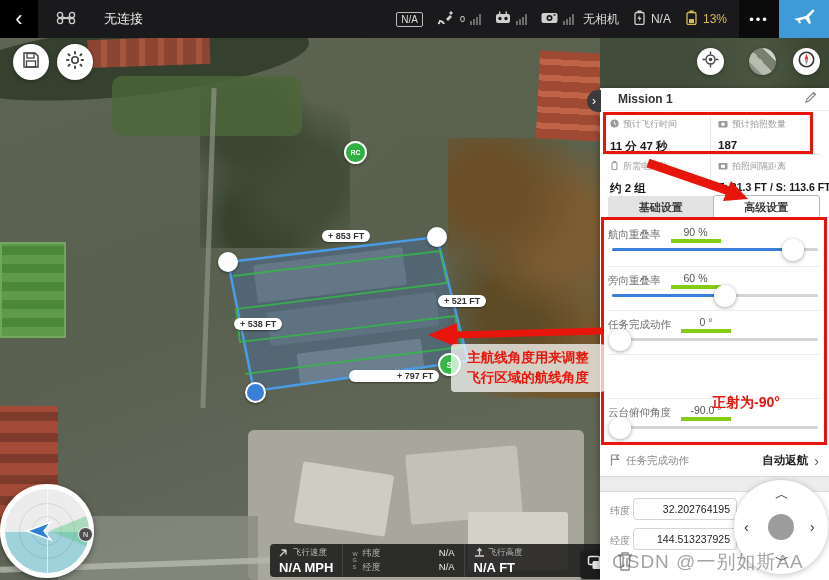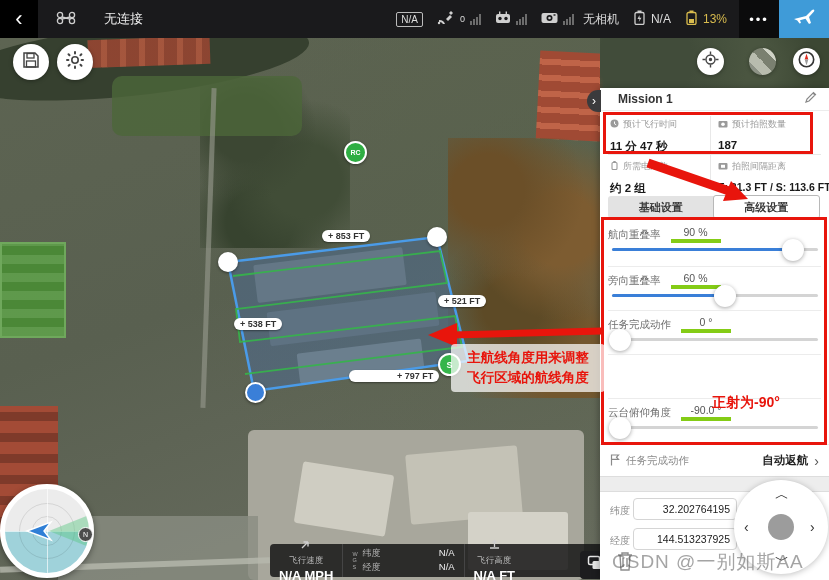--- a/index.html
+++ b/index.html
@@ -58,21 +58,21 @@
   #compass .r2{left:27px;top:27px;right:27px;bottom:27px;}
   #compass .vline{position:absolute;left:50%;top:0;bottom:0;width:1px;background:rgba(255,255,255,.65);}
   #compass .hline{position:absolute;top:50%;left:0;right:0;height:1px;background:rgba(255,255,255,.65);}
   #compass .cone{position:absolute;left:44px;top:26px;width:0;height:0;border-left:40px solid rgba(90,200,130,.45);border-top:16px solid transparent;border-bottom:16px solid transparent;transform:rotate(180deg);}
   #north-badge{position:absolute;left:78px;top:527px;width:13px;height:13px;border-radius:50%;background:#4c4c4c;border:1px solid #fff;color:#fff;font-size:7px;display:flex;align-items:center;justify-content:center;z-index:9;}
 
   
   #botbar{position:absolute;left:270px;top:544px;width:338px;height:33px;background:rgba(22,22,22,.85);border-radius:4px;display:flex;z-index:9;color:#fff;}
   .bb-sec{padding:3px 9px;display:flex;flex-direction:column;justify-content:center;}
   .bb-sec + .bb-sec{border-left:1px solid #454545;}
-  .bb-lblrow{display:flex;align-items:center;gap:4px;font-size:8.5px;color:#b5b5b5;flex-direction:column;}
+  .bb-lblrow{display:flex;align-items:center;gap:4px;font-size:8.5px;color:#b5b5b5;}
   .bb-val{font-size:13px;font-weight:bold;color:#fff;margin-top:1px;}
   #bb-coords{flex-direction:row;align-items:center;gap:5px;}
   .wgs{display:flex;flex-direction:column;font-size:5.5px;color:#aaa;line-height:1.1;}
   .coordcol{display:flex;flex-direction:column;gap:1px;width:92px;}
   .coordrow{display:flex;justify-content:space-between;font-size:9px;color:#b5b5b5;}
   .coordrow b{color:#eee;font-weight:normal;font-size:9.5px;}
   #layersbtn{position:absolute;left:580px;top:551px;width:32px;height:28px;background:#1d1d1f;border-radius:4px;display:flex;align-items:center;justify-content:center;z-index:9;}
 
   
   #panel{position:absolute;left:600px;top:88px;width:229px;height:492px;background:#fff;z-index:10;box-shadow:-2px 0 6px rgba(0,0,0,.25);}

